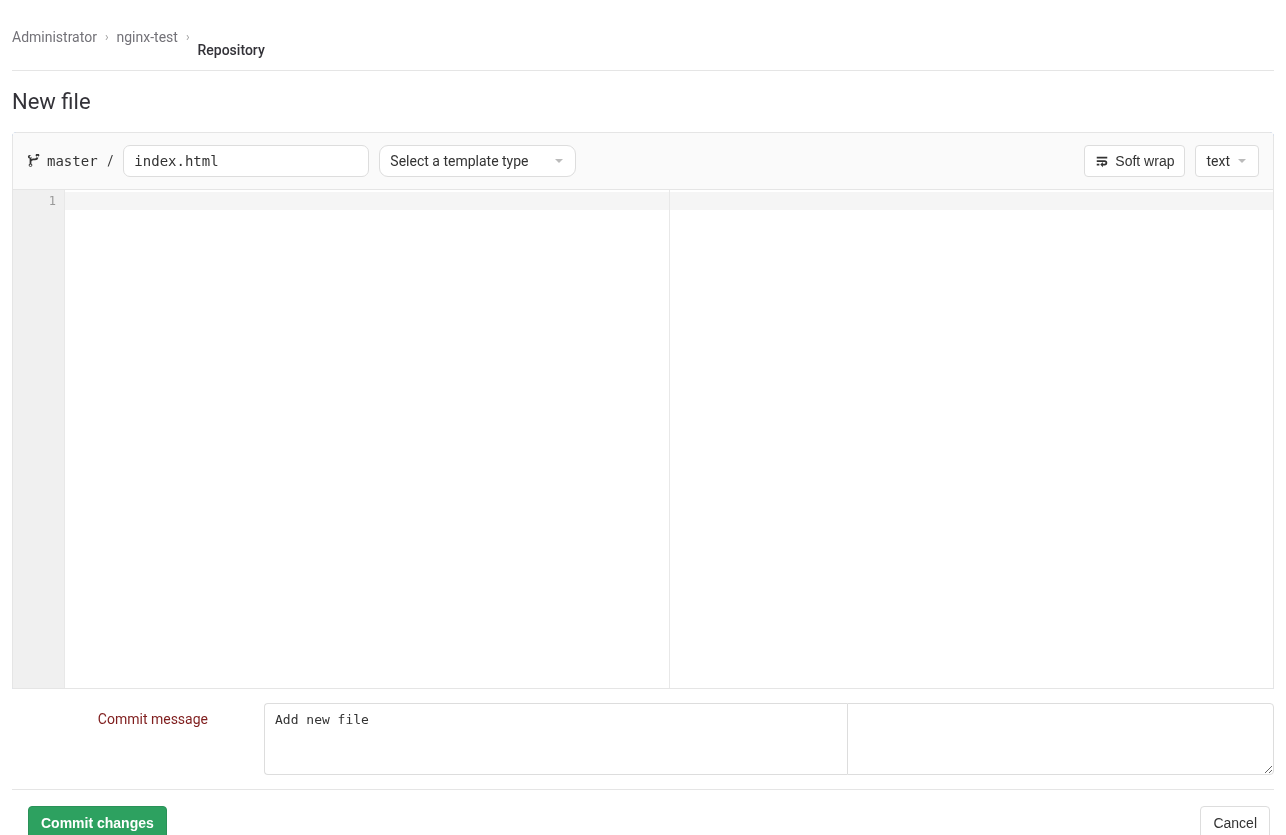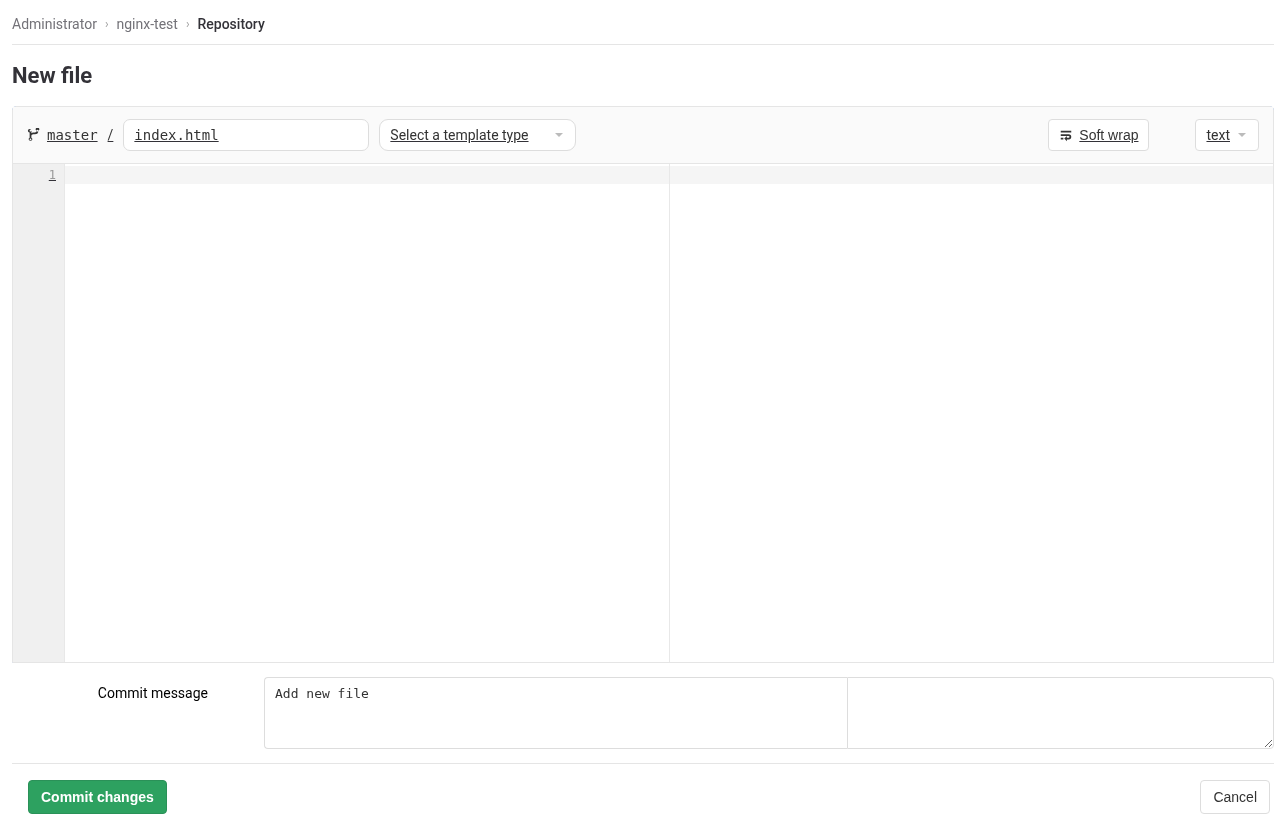--- a/index.html
+++ b/index.html
@@ -26,32 +26,32 @@
     color: #737278;
     text-decoration: none;
   }
   .breadcrumb .sep {
     color: #a0a0a0;
     font-size: 12px;
   }
   .breadcrumb .current {
     color: #333238;
     font-weight: 500;
+    margin-top: 26px;
   }
   .page-title {
     font-size: 22px;
-    font-weight: 700;
+    font-weight: 400;
     margin: 18px 0 18px 0;
     color: #333238;
   }
   .editor-container {
     border: 1px solid #e5e5e5;
     border-radius: 4px 4px 0 0;
     background: #3b82f6;
-    text-decoration: underline;
   }
   .editor-header {
     display: flex;
     align-items: center;
     padding: 12px 14px;
     gap: 10px;
     border-bottom: 1px solid #e5e5e5;
     background: #fafafa;
   }
   .branch-label {
@@ -108,21 +108,20 @@
     display: flex;
     align-items: center;
     gap: 6px;
     border: 1px solid #ddd;
     border-radius: 4px;
     background: #fff;
     padding: 7px 10px;
     font-size: 14px;
     color: #333;
     cursor: pointer;
-    margin-left: 36px;
   }
   .wrap-icon svg {
     width: 14px;
     height: 14px;
     display: block;
   }
   .editor-body {
     display: flex;
     height: 498px;
     background: #fff;
@@ -187,21 +186,21 @@
     padding: 14px 0 14px 0;
     gap: 30px;
     align-items: flex-start;
   }
   .commit-label {
     width: 200px;
     text-align: right;
     padding-top: 8px;
     padding-right: 4px;
     font-size: 14px;
-    color: #000000;
+    color: #7f1d1d;
   }
   .commit-textarea-wrap {
     flex: 1;
     display: flex;
     gap: 0;
     padding-left: 22px;
   }
   .commit-textarea {
     border: 1px solid #ddd;
     border-radius: 4px 0 0 4px;

